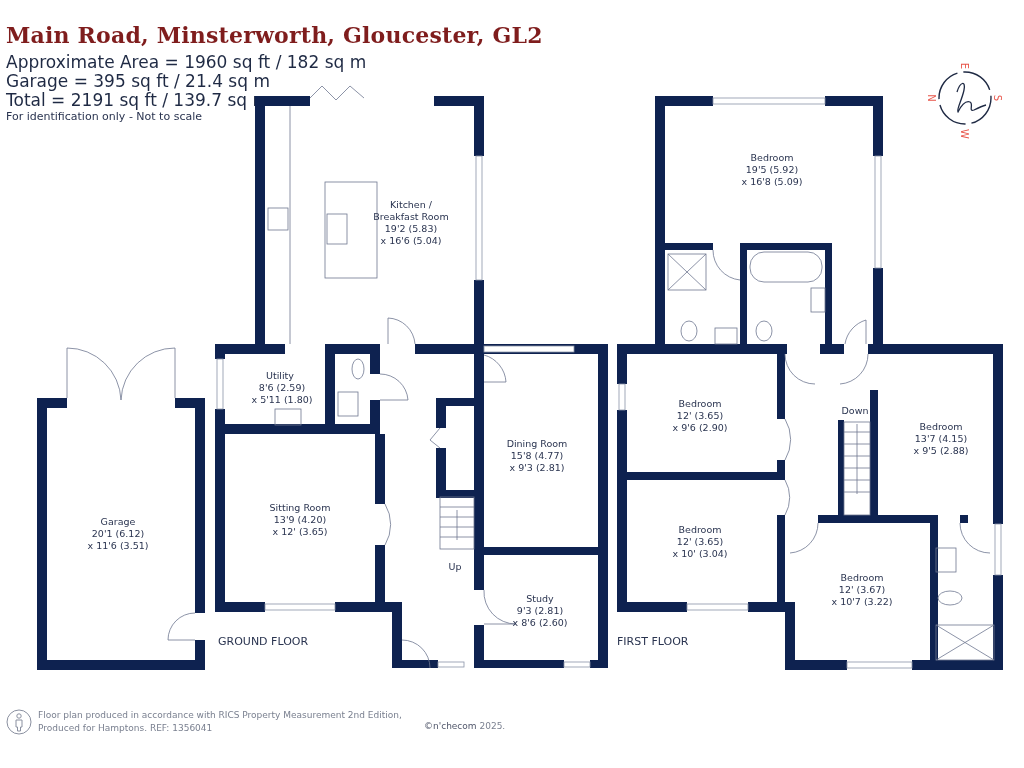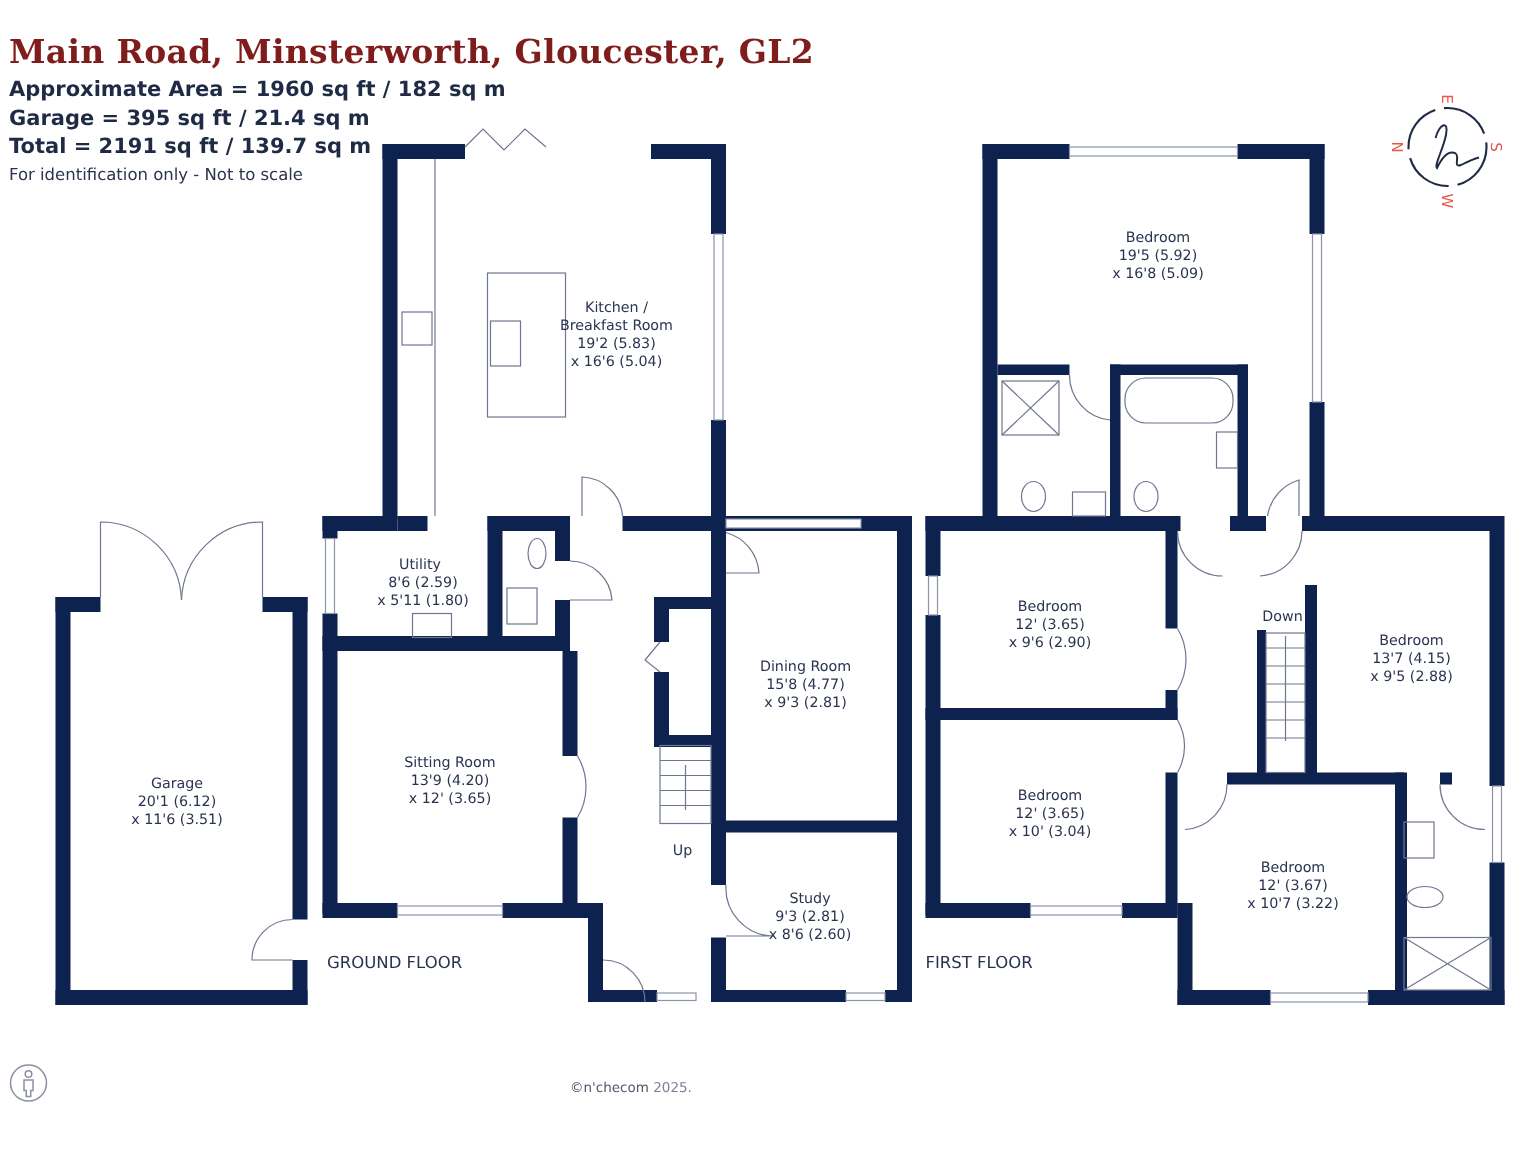--- a/index.html
+++ b/index.html
@@ -1,24 +1,24 @@
 <!DOCTYPE html>
 <html><head>
 <meta charset="utf-8">
 <style>
   html, body { margin:0; padding:0; background:#ffffff; }
   body { width:1024px; height:768px; position:relative; overflow:hidden; font-family:"DejaVu Sans", sans-serif; color:#1f2a44; }
   .title { position:absolute; left:6px; top:22px; font-family:"DejaVu Serif", serif; font-weight:bold; font-size:22px; color:#7f1d1d; letter-spacing:0.2px; white-space:nowrap; }
-  .area-line { position:absolute; left:6px; font-size:14px; color:#1f2a44; white-space:nowrap;font-weight:bold; }
+  .area-line { position:absolute; left:6px; font-size:17px; color:#1f2a44; white-space:nowrap; }
   .note { position:absolute; left:6px; top:110px; font-size:11px; color:#2a3450; white-space:nowrap; }
   svg#plan { position:absolute; left:0; top:0; }
   .footer { position:absolute; left:38px; top:709px; font-size:9px; color:#7a8090; line-height:12.5px; }
   .footer-row { white-space:nowrap; }
   .copyright { position:absolute; left:380px; top:721px; font-size:9px; color:#7a8090; white-space:nowrap; }
-  .copyright b { color:#50566a; font-weight:normal; }
+  .copyright b { color:#50566a; font-weight:normal;margin-left:44px; }
   .info-icon { position:absolute; left:6px; top:709px; width:26px; height:26px; }
   .compass { position:absolute; left:920px; top:52px; width:110px; height:96px; }
   .room-text { font-family:"DejaVu Sans", sans-serif; font-size:9.5px; fill:#2a3450; text-anchor:middle; }
   .floor-label { font-family:"DejaVu Sans", sans-serif; font-size:11px; fill:#2a3450; }
 </style>
 </head>
 <body>
 
 <div class="title">Main Road, Minsterworth, Gloucester, GL2</div>
 <div class="area-line" style="top:52px">Approximate Area = 1960 sq ft / 182 sq m</div>
@@ -243,17 +243,19 @@
     <text class="floor-label" x="617" y="645">FIRST FLOOR</text>
   </g>
 </svg>
 
 <svg class="info-icon" viewBox="0 0 26 26">
   <circle cx="13" cy="13" r="12" fill="none" stroke="#8a90a0" stroke-width="1"></circle>
   <circle cx="13" cy="7" r="2.2" fill="none" stroke="#8a90a0" stroke-width="1"></circle>
   <path d="M10 11 h6 v7 h-1.5 v4 h-3 v-4 H10 z" fill="none" stroke="#8a90a0" stroke-width="1"></path>
 </svg>
 <div class="footer">
+  <div class="footer-row">Floor plan produced in accordance with RICS Property Measurement 2nd Edition,</div>
+  <div class="footer-row">Produced for Hamptons.   REF:  1356041</div>
 </div>
 <div class="copyright">
   <b>©n'checom</b>
   <span>2025.</span>
 </div>
 
 </body></html>

